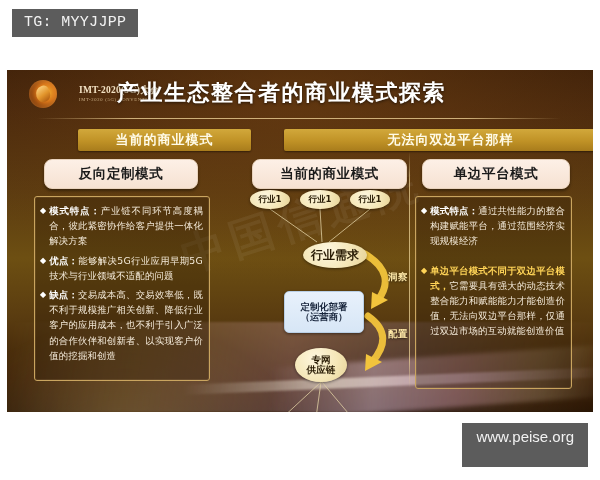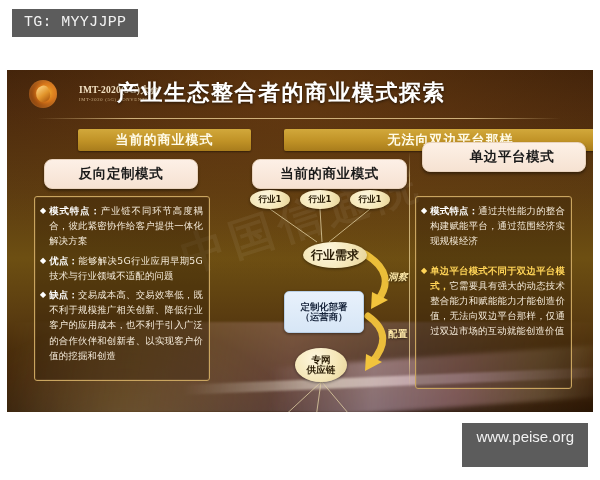--- a/index.html
+++ b/index.html
@@ -65,21 +65,21 @@
   .banner-left{left:27px;top:59px;width:173px;}
   .banner-right{left:233px;top:59px;width:333px;}
 
   
   .pill{position:absolute;height:28px;border-radius:8px;display:flex;align-items:center;justify-content:center;
     background:linear-gradient(180deg,#fdf0e6 0%,#f6e2d2 100%);
     color:#1b1b1b;font-weight:700;font-size:13.5px;letter-spacing:.6px;
     border:1px solid #e9d3bd;box-shadow:0 2px 3px rgba(0,0,0,.4);}
   .pill-a{left:37px;top:89px;width:152px;}
   .pill-b{left:245px;top:89px;width:153px;}
-  .pill-c{left:415px;top:72px;width:146px;padding-left:16px;}
+  .pill-c{left:415px;top:89px;width:146px;}
 
   
   .panel{position:absolute;border:1px solid #caa55f;border-radius:3px;
     background:rgba(40,24,6,.30);box-shadow:0 0 0 1px rgba(255,220,150,.10) inset;}
   .panel-left{left:27px;top:126px;width:174px;height:183px;}
   .panel-right{left:408px;top:126px;width:155px;height:191px;}
   .bullets{padding:6px 6px 4px 5px;}
   .bl{display:flex;gap:3px;margin-bottom:4px;}
   .dia{color:#ffffff;font-size:8px;line-height:15px;flex:0 0 auto;}
   .btxt{font-size:9.4px;line-height:15.2px;color:#f4ead9;letter-spacing:.2px;text-align:justify;}
@@ -96,21 +96,21 @@
   .e2{left:88px;top:2px;width:40px;height:19px;}
   .e3{left:138px;top:2px;width:40px;height:19px;}
   .e-demand{left:91px;top:54px;width:64px;height:26px;font-size:12px;}
   .e-chain{left:83px;top:160px;width:52px;height:34px;font-size:9.6px;}
   .rect-deploy{left:72px;top:103px;width:78px;height:40px;border-radius:5px;
     background:linear-gradient(180deg,#e8f1fb 0%,#d7e6f6 100%);border:1px solid #b9cfe6;
     box-shadow:0 1px 3px rgba(0,0,0,.45);font-size:9.4px;color:#16233a;}
 
   .lbl{position:absolute;color:#ffe9a8;font-size:9.5px;font-weight:700;letter-spacing:.5px;
     text-shadow:0 1px 2px rgba(0,0,0,.55);}
-  .lbl-insight{left:176px;top:83px;font-style:italic;}
+  .lbl-insight{left:176px;top:83px;}
   .lbl-config{left:176px;top:140px;}
 
   .svg-lines{position:absolute;left:0;top:0;width:200px;height:300px;}
 
   
   .vdiv{position:absolute;left:402px;top:82px;width:1px;height:236px;
     background:linear-gradient(180deg, rgba(235,210,150,0), rgba(235,210,150,.75) 12%, rgba(235,210,150,.75) 88%, rgba(235,210,150,0));}
 </style>
 </head>
 <body>

